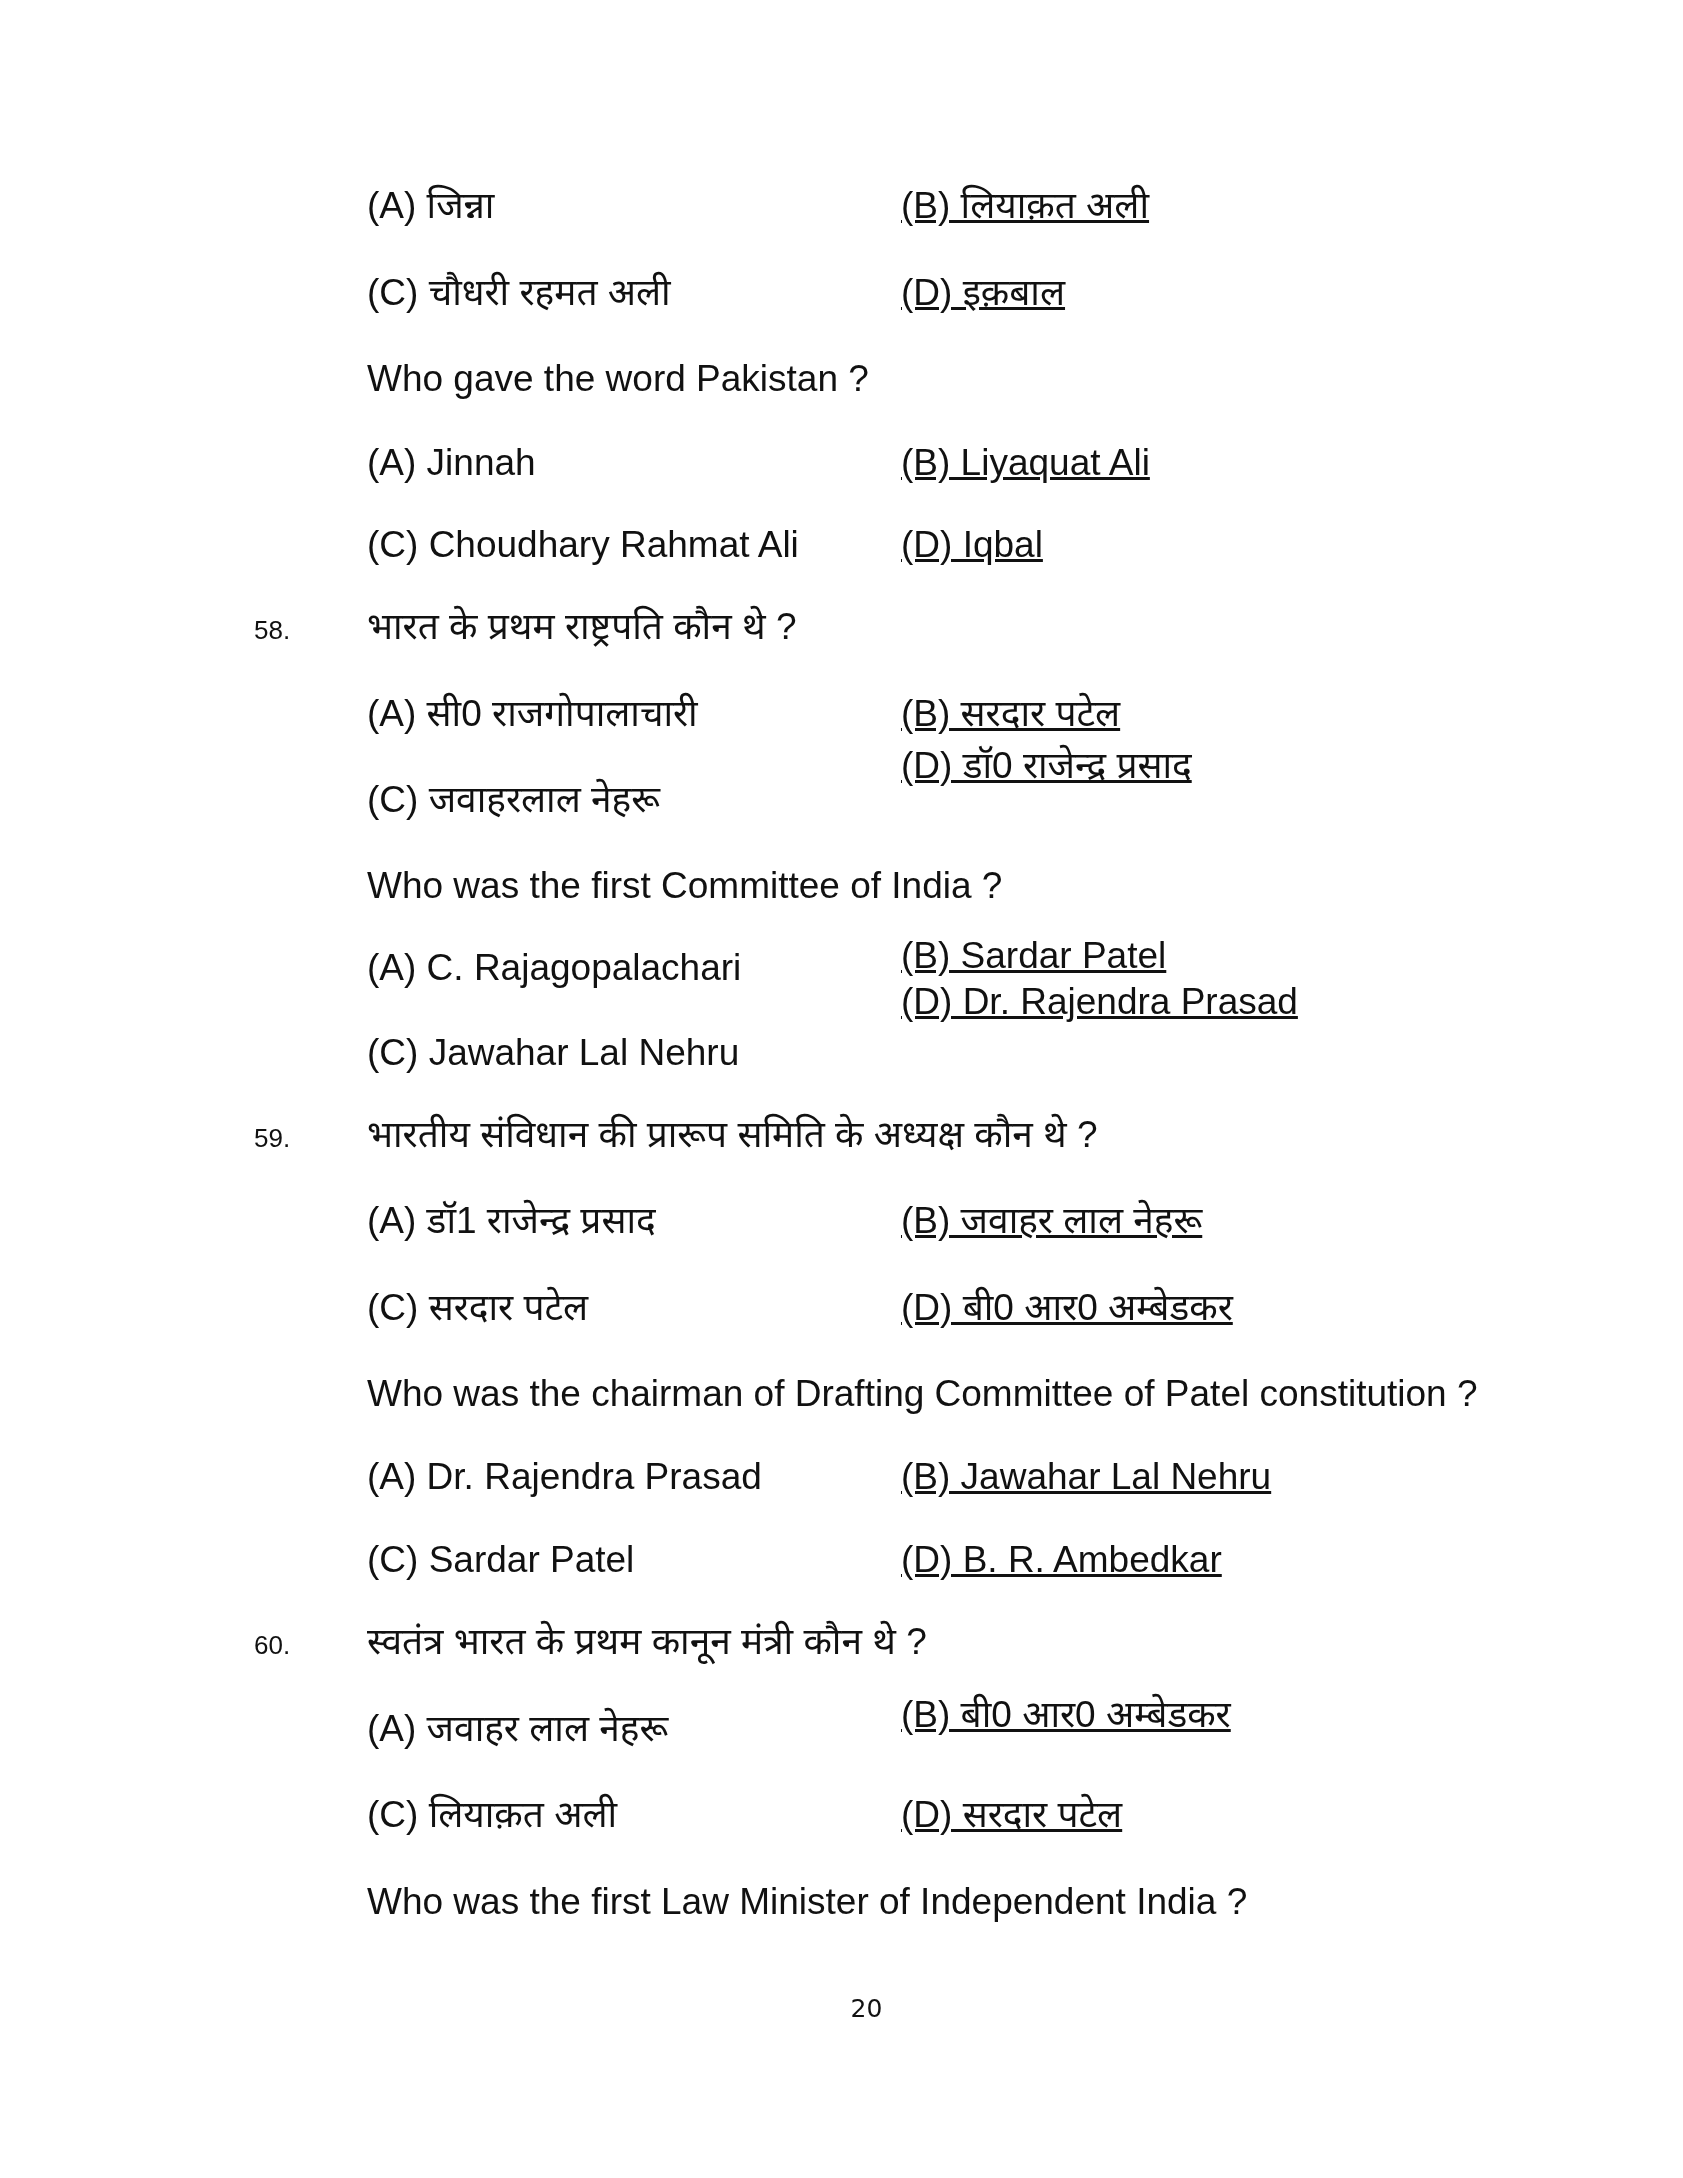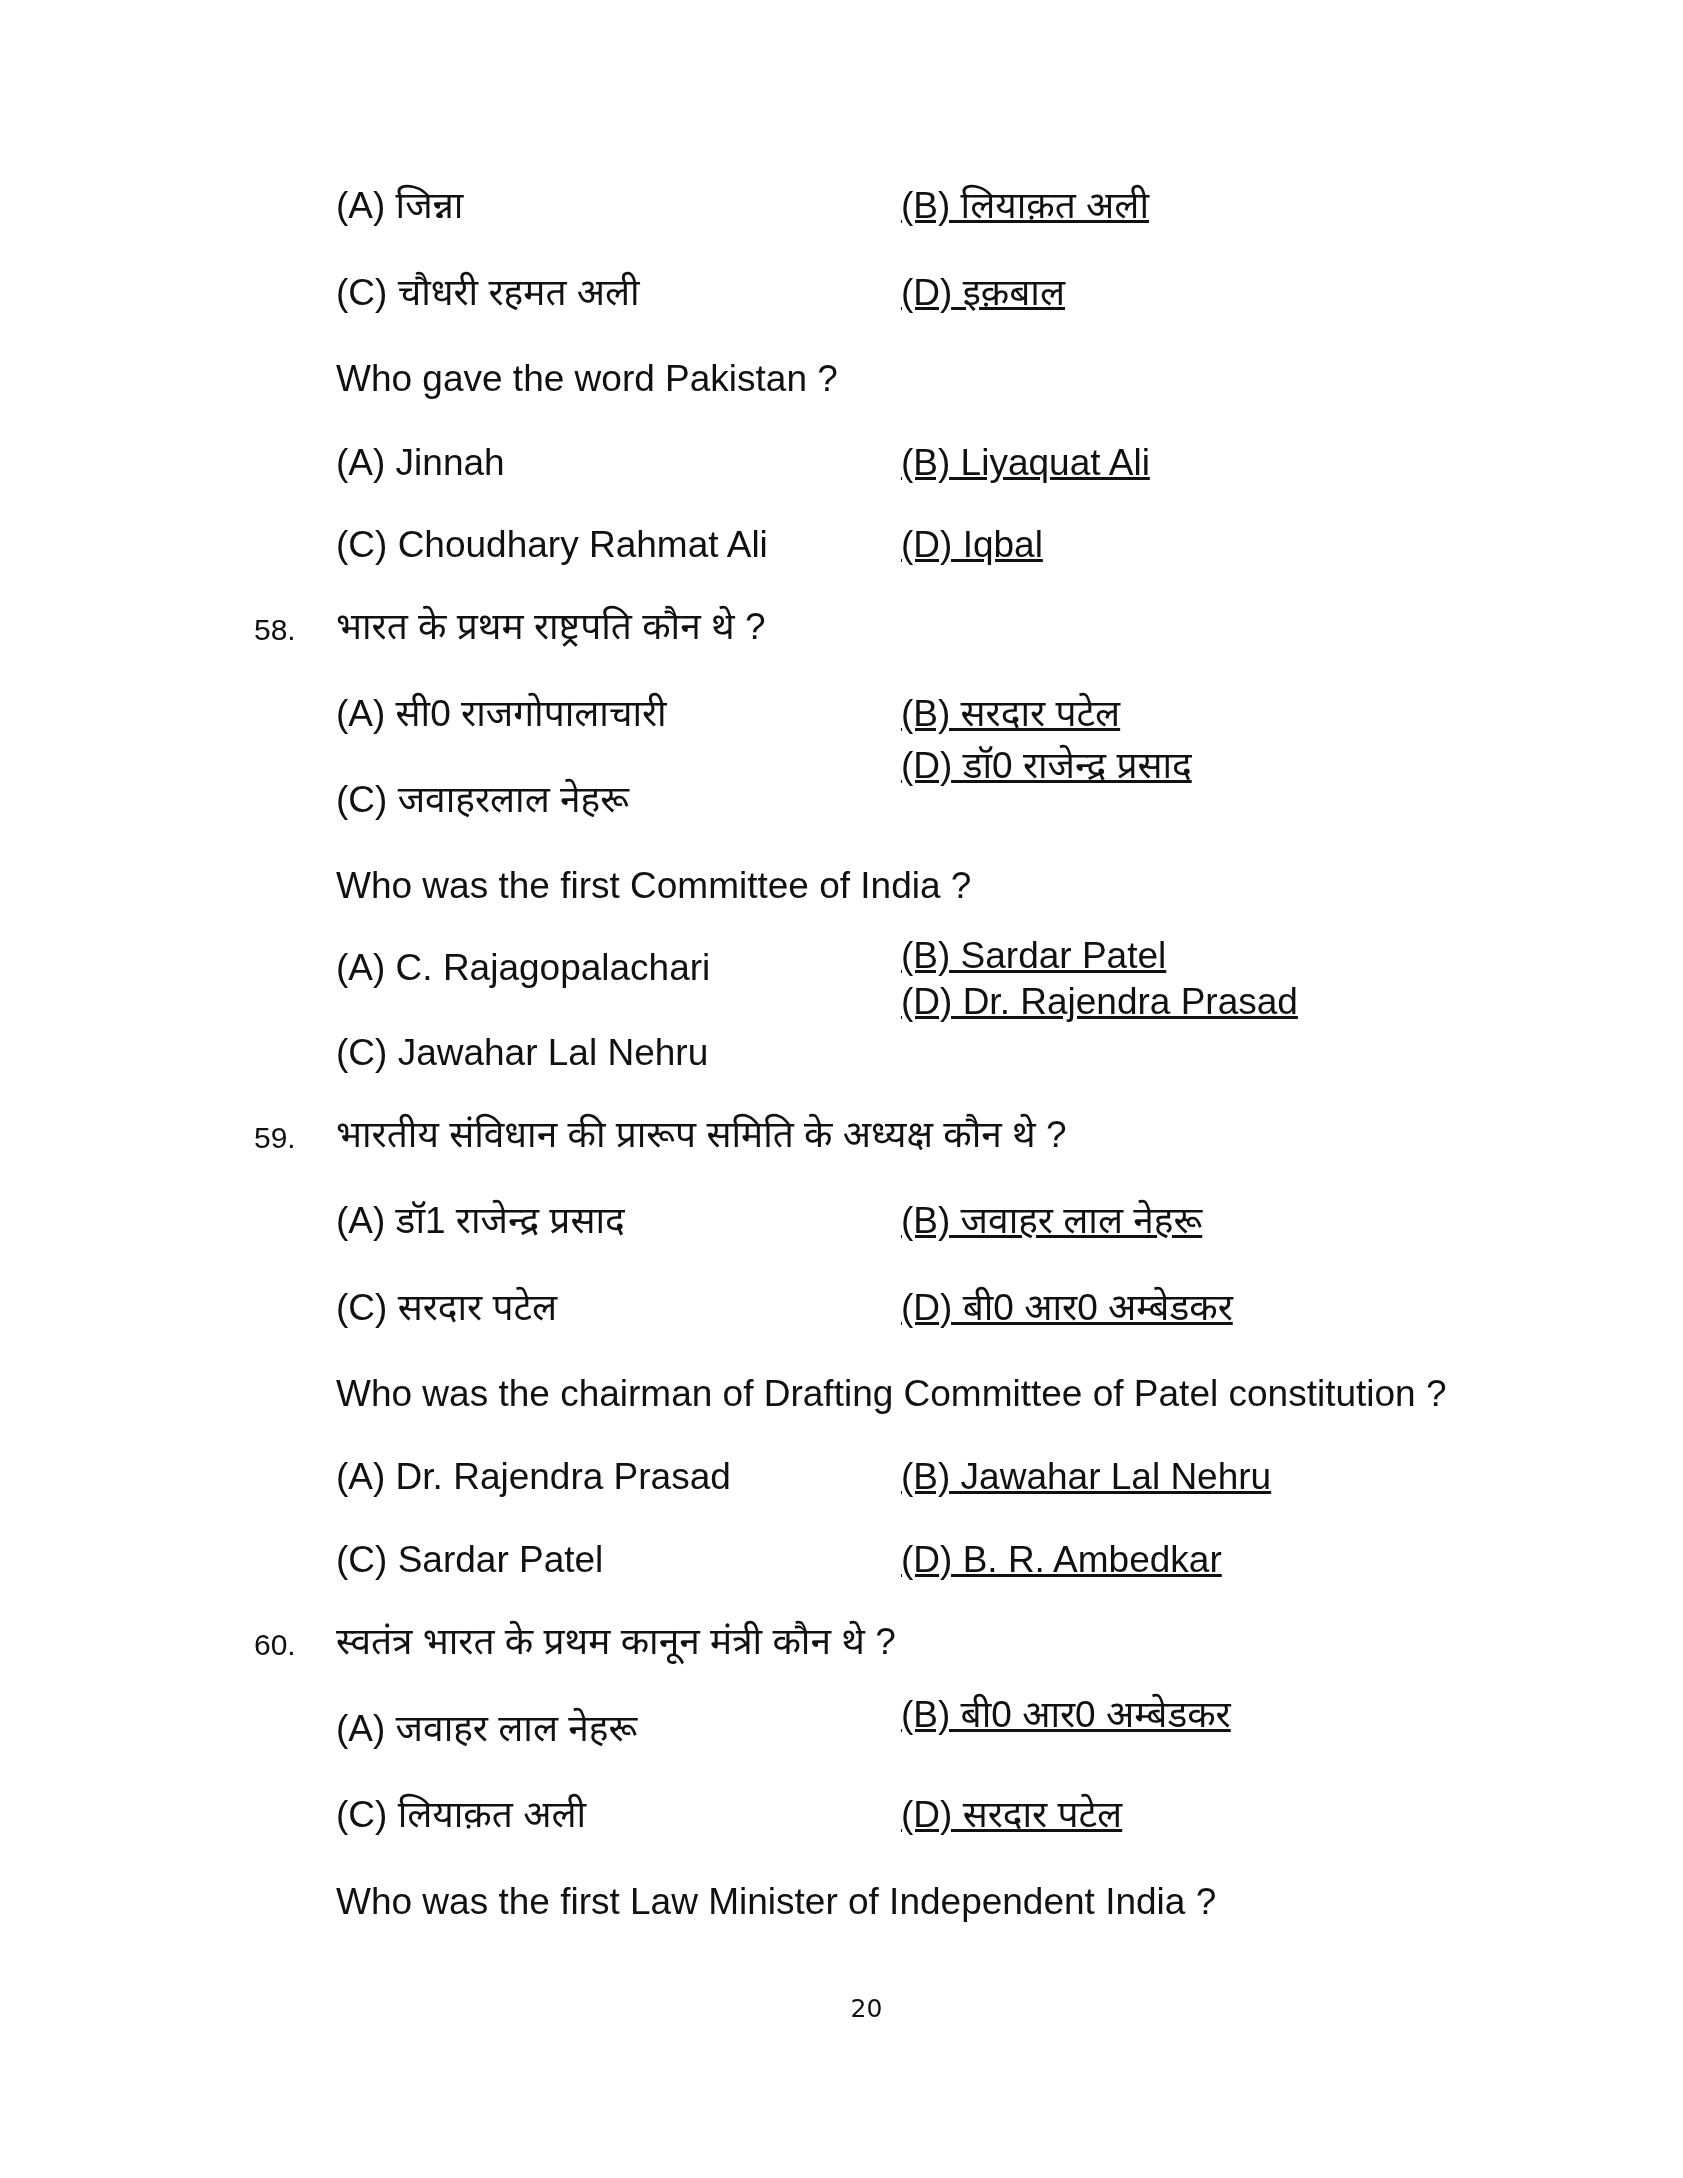--- a/index.html
+++ b/index.html
@@ -1,20 +1,20 @@
 <!DOCTYPE html>
 <html><head>
   <meta charset="utf-8">
   <style>
     html, body { margin: 0; padding: 0; background: #ffffff; }
     body { width: 1683px; height: 2178px; position: relative; overflow: hidden;
            font-family: "Liberation Sans", "DejaVu Sans", sans-serif; color: #111; }
     .line { position: absolute; font-size: 37px; line-height: 44px; white-space: nowrap; }
-    .qnum { position: absolute; font-size: 30px; line-height: 44px; left: 254px; }
-    .colA { left: 336px; text-align: right; }
+    .qnum { position: absolute; font-size: 26px; line-height: 44px; left: 254px; }
+    .colA { left: 367px; text-align: right; }
     .colB { left: 901px; text-decoration: underline; }
     .page-num { position: absolute; left: 0; width: 1733px; text-align: center; top: 1994px;
                 font-family: "DejaVu Sans", sans-serif; font-size: 25px; color: #111; }
   </style>
 </head>
 <body>
 
 <div>
   <div class="line colA" style="top:184px">(A) जिन्ना</div>
   <div class="line colB" style="top:184px">(B) लियाक़त अली</div>

